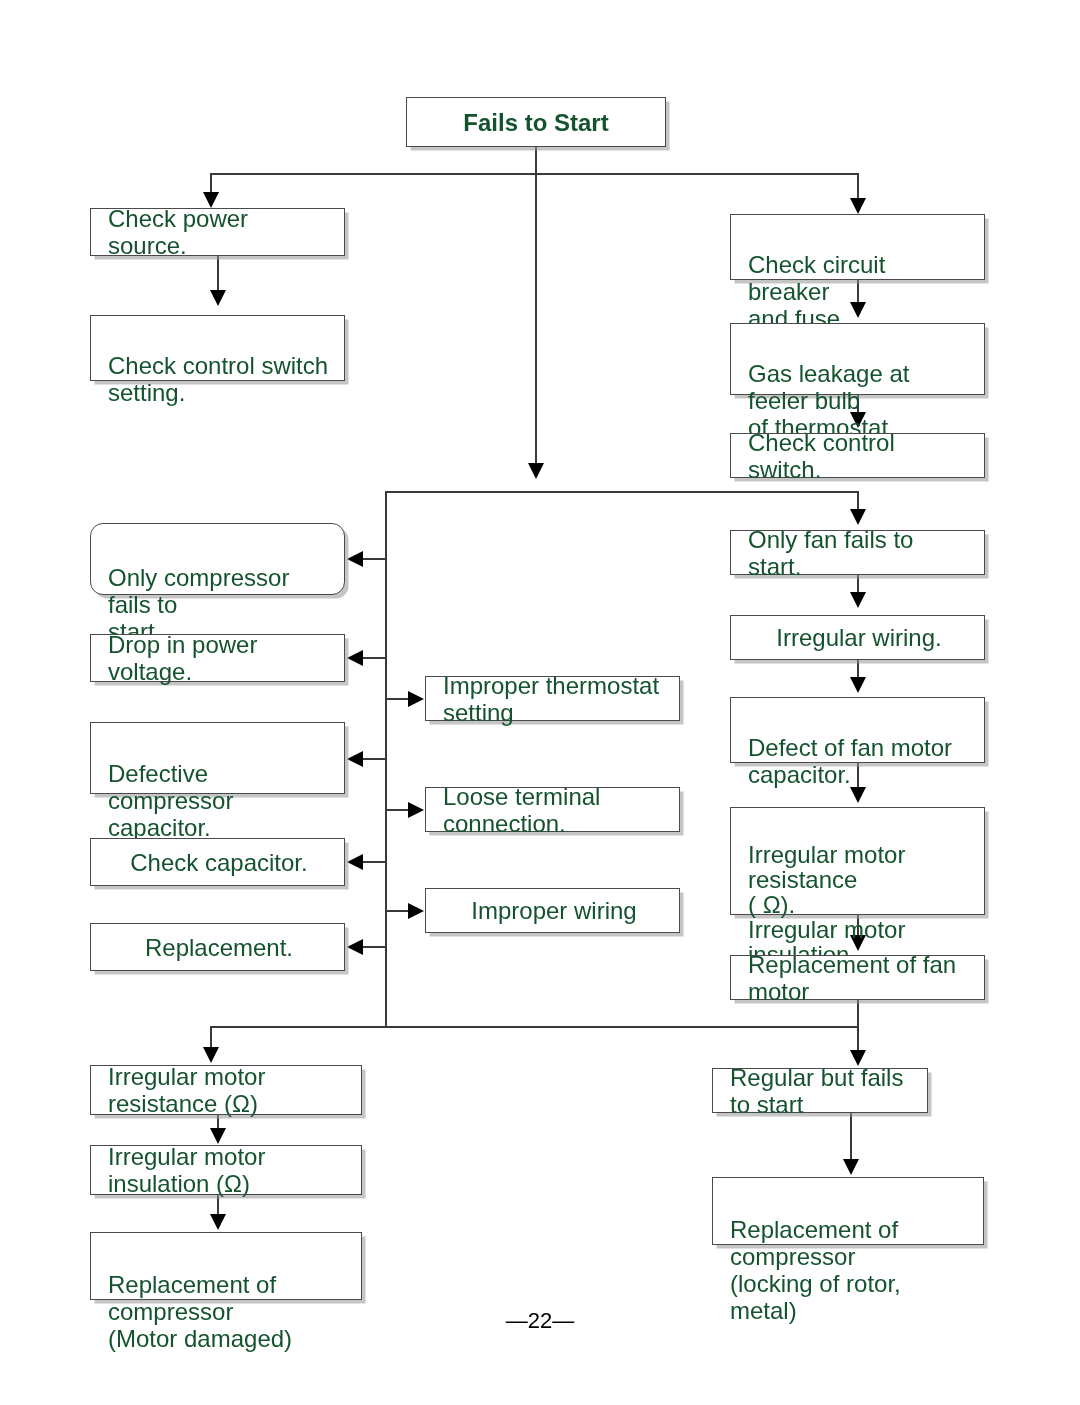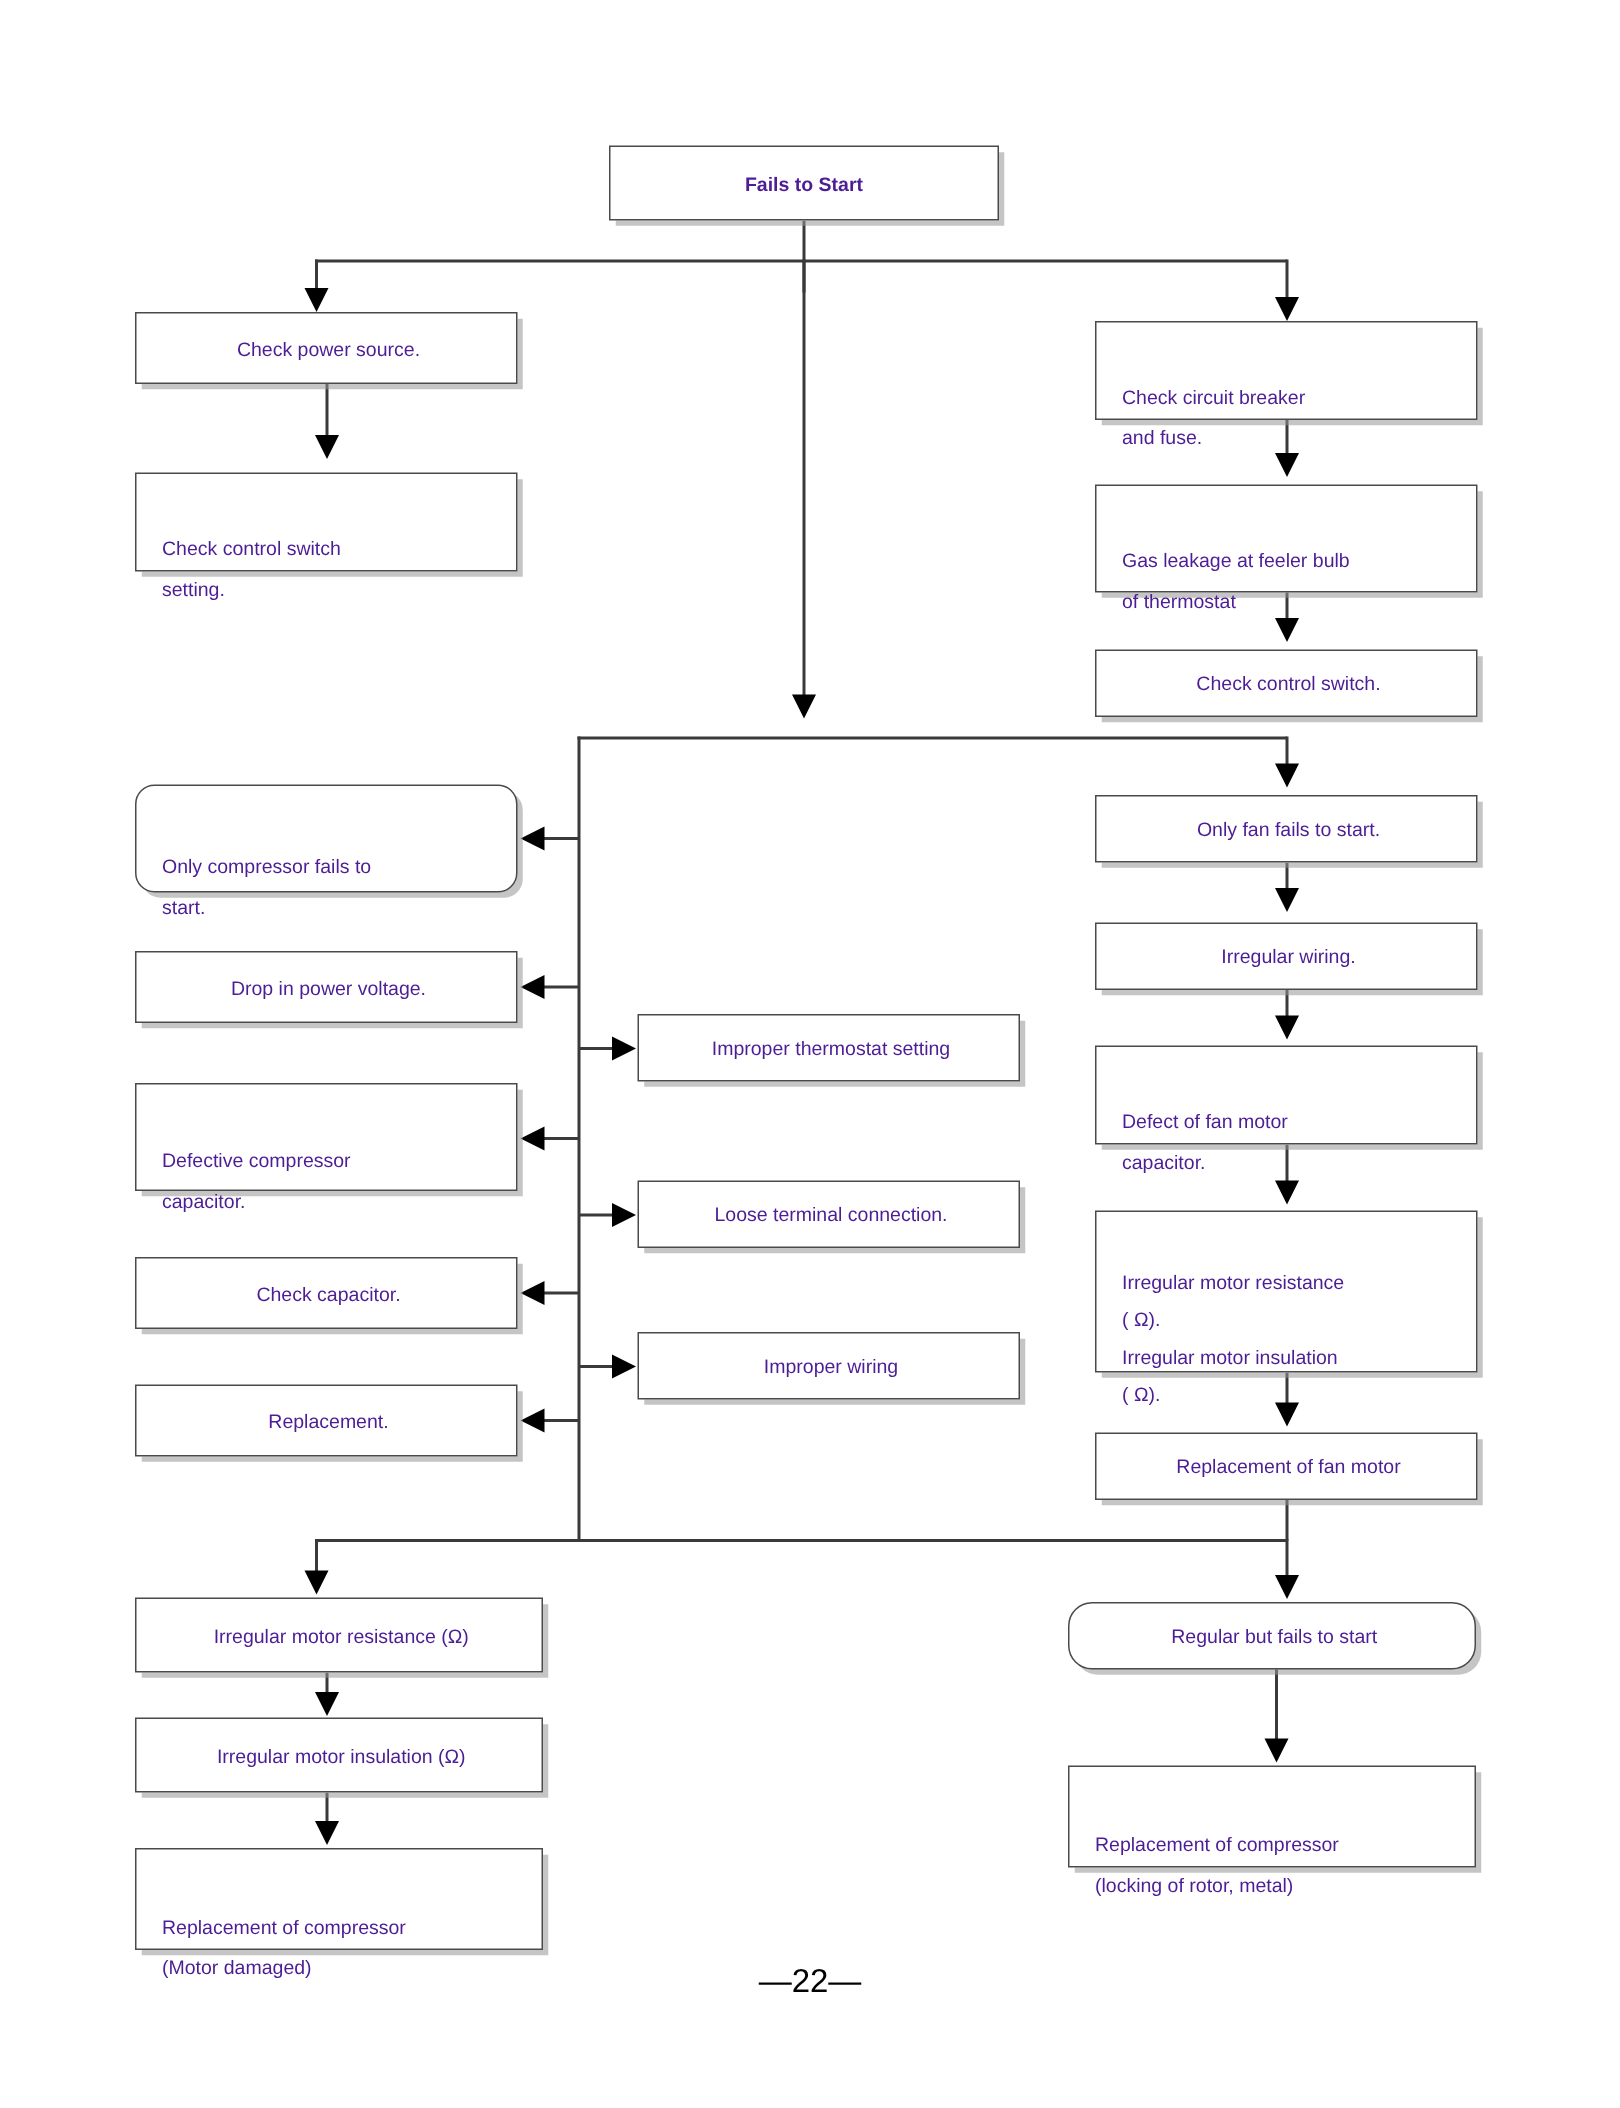--- a/index.html
+++ b/index.html
@@ -19,23 +19,23 @@
     background: #ffffff;
     overflow: hidden;
   }
   
   .box {
     position: absolute;
     box-sizing: border-box;
     background: #ffffff;
     border: 1.5px solid #4a4a4a;
     box-shadow: 4px 4px 0 -0.5px rgba(150,150,150,0.55);
-    font-size: 13px;
+    font-size: 24px;
     line-height: 27px;
-    color: #4c1d95;
+    color: #14532d;
     padding: 9px 14px 9px 17px;
     display: block;
     white-space: pre-line;
   }
   .box.center {
     text-align: center;
     font-weight: bold;
     padding-left: 14px;
   }
   .box.vcenter {
@@ -266,21 +266,21 @@
 
     <div class="box vcenter" style="left:90px; top:1145px; width:272px; height:50px;">
       <span>Irregular motor insulation (Ω)</span>
     </div>
 
     <div class="box" style="left:90px; top:1232px; width:272px; height:68px; padding-top:11px;">
       <span>Replacement of compressor
 (Motor damaged)</span>
     </div>
 
-    <div class="box vcenter" style="left:712px; top:1068px; width:272px; height:45px;border-radius:16px;">
+    <div class="box vcenter" style="left:712px; top:1068px; width:216px; height:45px;">
       <span>Regular but fails to start</span>
     </div>
 
     <div class="box" style="left:712px; top:1177px; width:272px; height:68px; padding-top:11px;">
       <span>Replacement of compressor
 (locking of rotor, metal)</span>
     </div>
 
   </div>
 

